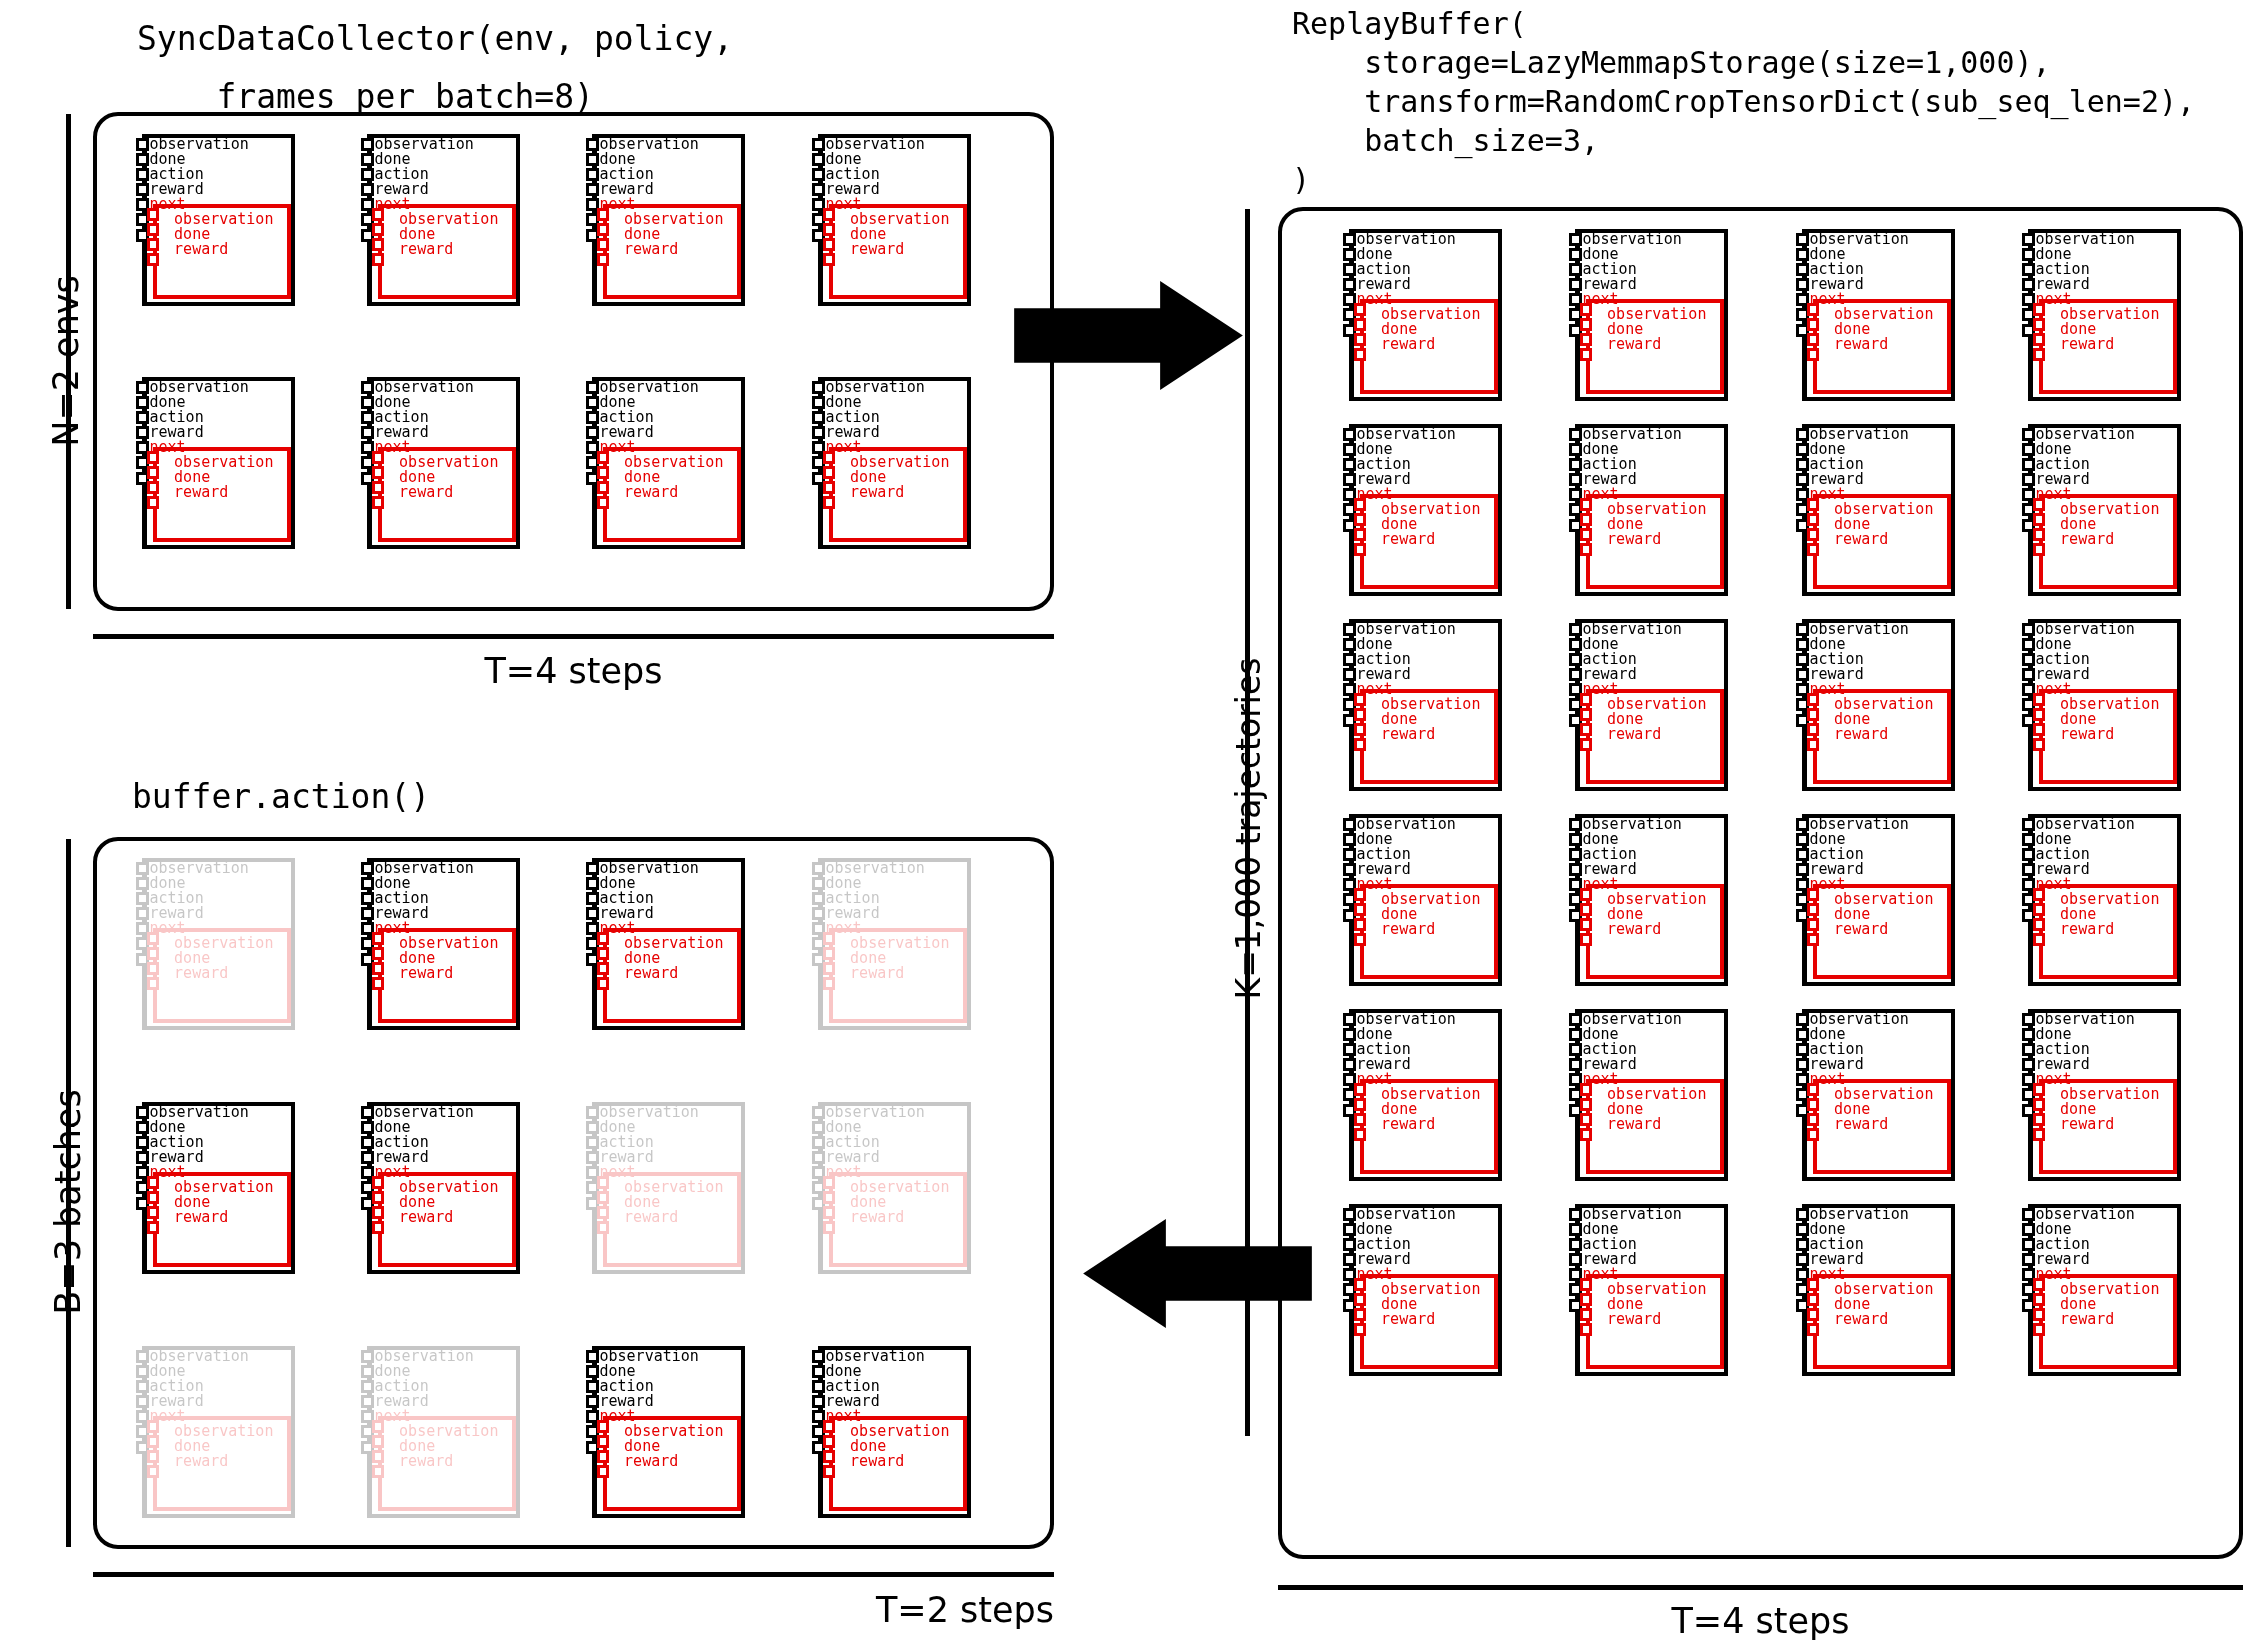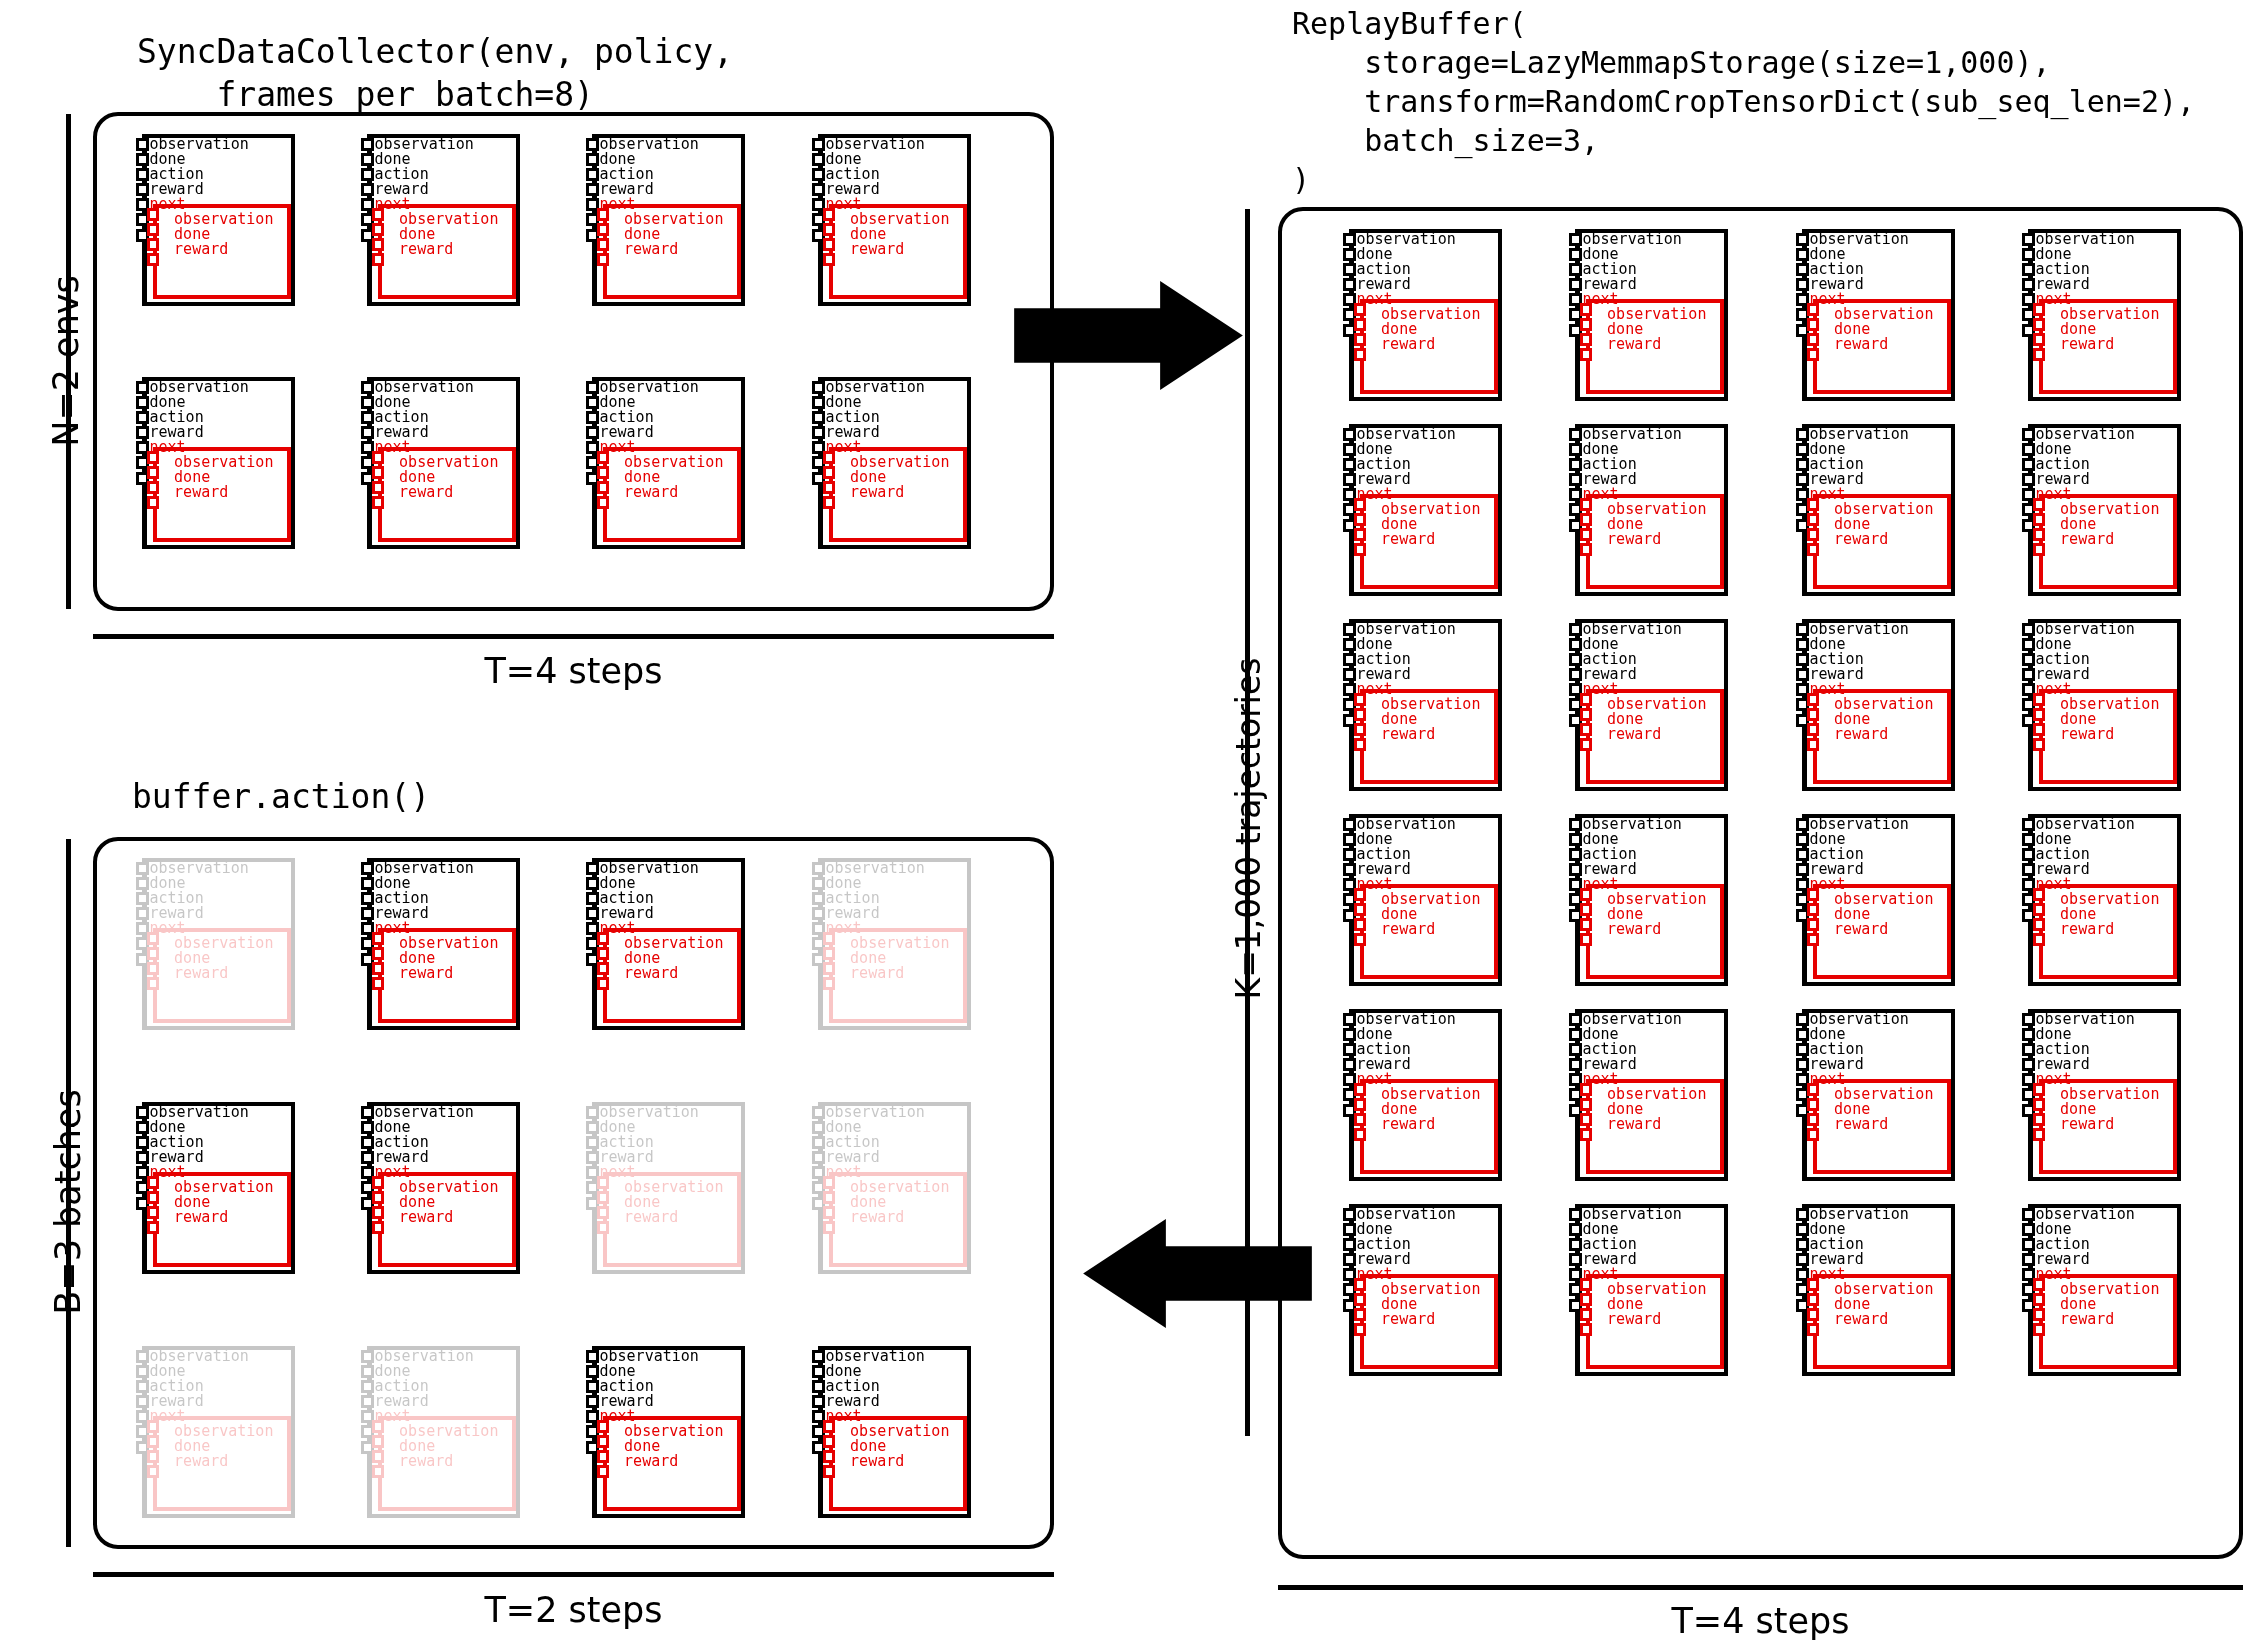--- a/index.html
+++ b/index.html
@@ -32,21 +32,21 @@
   .td .rnub{position:absolute;left:15.6px;width:12.7px;height:12.7px;border:3.9px solid #e60000;background:#fff;box-sizing:border-box;}
 
   .td.faded{opacity:.22;}
 
   
   .arrow{position:absolute;}
 </style>
 </head>
 <body>
 
-<div class="abs code" style="left:137px; top:30px; font-size:33px; line-height:43px;">SyncDataCollector(env, policy,
+<div class="abs code" style="left:137px; top:10px; font-size:33px; line-height:58px;">SyncDataCollector(env, policy,
     frames_per_batch=8)</div>
 
 <div class="panel" id="collector-panel" style="left:93px; top:112px; width:961px; height:499px;"></div>
 
 <div class="axisline" style="left:66px; top:114px; width:4.9px; height:495px;"></div>
 <div class="axislabel rot" style="left:-46px; top:341px; width:224px; text-align:center; font-size:35px;">N=2 envs</div>
 
 <div class="axisline" style="left:93px; top:634px; width:961px; height:4.9px;"></div>
 <div class="axislabel" style="left:93px; top:651px; width:961px; text-align:center; font-size:35px;">T=4 steps</div>
 
@@ -65,21 +65,21 @@
 <div class="axislabel" style="left:1278px; top:1601px; width:965px; text-align:center; font-size:35px;">T=4 steps</div>
 
 <div class="abs code" style="left:132px; top:775px; font-size:33px; line-height:43px;">buffer.action()</div>
 
 <div class="panel" id="sample-panel" style="left:93px; top:837px; width:961px; height:712px;"></div>
 
 <div class="axisline" style="left:66px; top:839px; width:4.9px; height:708px;"></div>
 <div class="axislabel rot" style="left:-88px; top:1182px; width:312px; text-align:center; font-size:35px;">B=3 batches</div>
 
 <div class="axisline" style="left:93px; top:1572px; width:961px; height:4.9px;"></div>
-<div class="axislabel" style="left:93px; top:1590px; width:961px; text-align:center; font-size:35px;">T=2 steps</div>
+<div class="axislabel" style="left:93px; top:1590px; width:961px; text-align:right; font-size:35px;">T=2 steps</div>
 
 <svg class="arrow" style="left:1014px; top:281px;" width="229" height="109" viewBox="0 0 235 112">
   <polygon points="0,28 150,28 150,0 235,56 150,112 150,84 0,84" fill="#000"></polygon>
 </svg>
 
 <svg class="arrow" style="left:1083px; top:1219px;" width="229" height="109" viewBox="0 0 235 112">
   <polygon points="235,28 85,28 85,0 0,56 85,112 85,84 235,84" fill="#000"></polygon>
 </svg>
 
 <div id="grid-collector">

